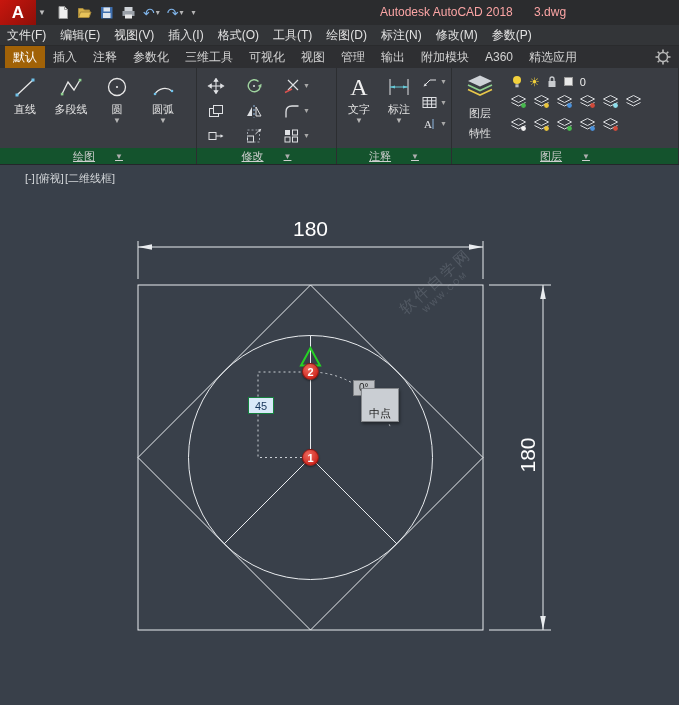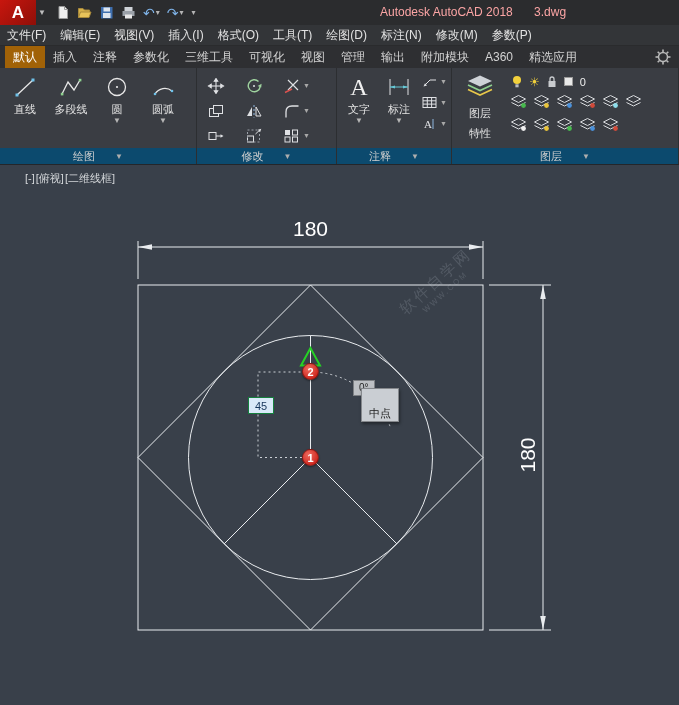--- a/index.html
+++ b/index.html
@@ -30,22 +30,22 @@
   
   .tabrow { height:22px; background:#2e2f32; display:flex; align-items:stretch; padding-left:5px; position:relative; }
   .tab { padding:0 8px; font-size:12px; line-height:22px; color:#d3d3d3; }
   .tab.active { background:#a16207; color:#ffffff; }
   .tab-gear { position:absolute; right:8px; top:3px; width:16px; height:16px; }
 
   
   .ribbon { height:97px; background:#3a3d43; display:flex; border-bottom:1px solid #24262a; }
   .panel { height:96px; border-right:1px solid #2c2e31; display:flex; flex-direction:column; }
   .panel-body { flex:1; display:flex; align-items:flex-start; padding:3px 2px 0 2px; }
-  .panel-footer { height:16px; background:#0c4a6e; color:#cfcfcf; font-size:11px;
-                  display:flex; align-items:center; justify-content:center; gap:20px; }
+  .panel-footer { height:16px; background:#14532d; color:#cfcfcf; font-size:11px;
+                  display:flex; align-items:center; justify-content:center; gap:20px;text-decoration:underline; }
   .panel-footer .caret { font-size:8px; color:#aeaeae; }
 
   .tool-v { width:46px; display:flex; flex-direction:column; align-items:center; color:#e3e3e3; font-size:11px; }
   .tool-v .icon-box { height:32px; display:flex; align-items:center; justify-content:center; }
   .tool-v .tool-label { line-height:13px; }
   .tool-v .tool-caret { font-size:8px; color:#b5b5b5; line-height:10px; }
   .bigA { font-size:24px; color:#f0f0f0; font-family:"Liberation Serif","DejaVu Serif",serif; }
 
   .mod-grid { display:grid; grid-template-columns:repeat(3,38px); grid-auto-rows:25px; padding:2px 0 0 8px; }
   .mini { display:flex; align-items:center; gap:2px; }

